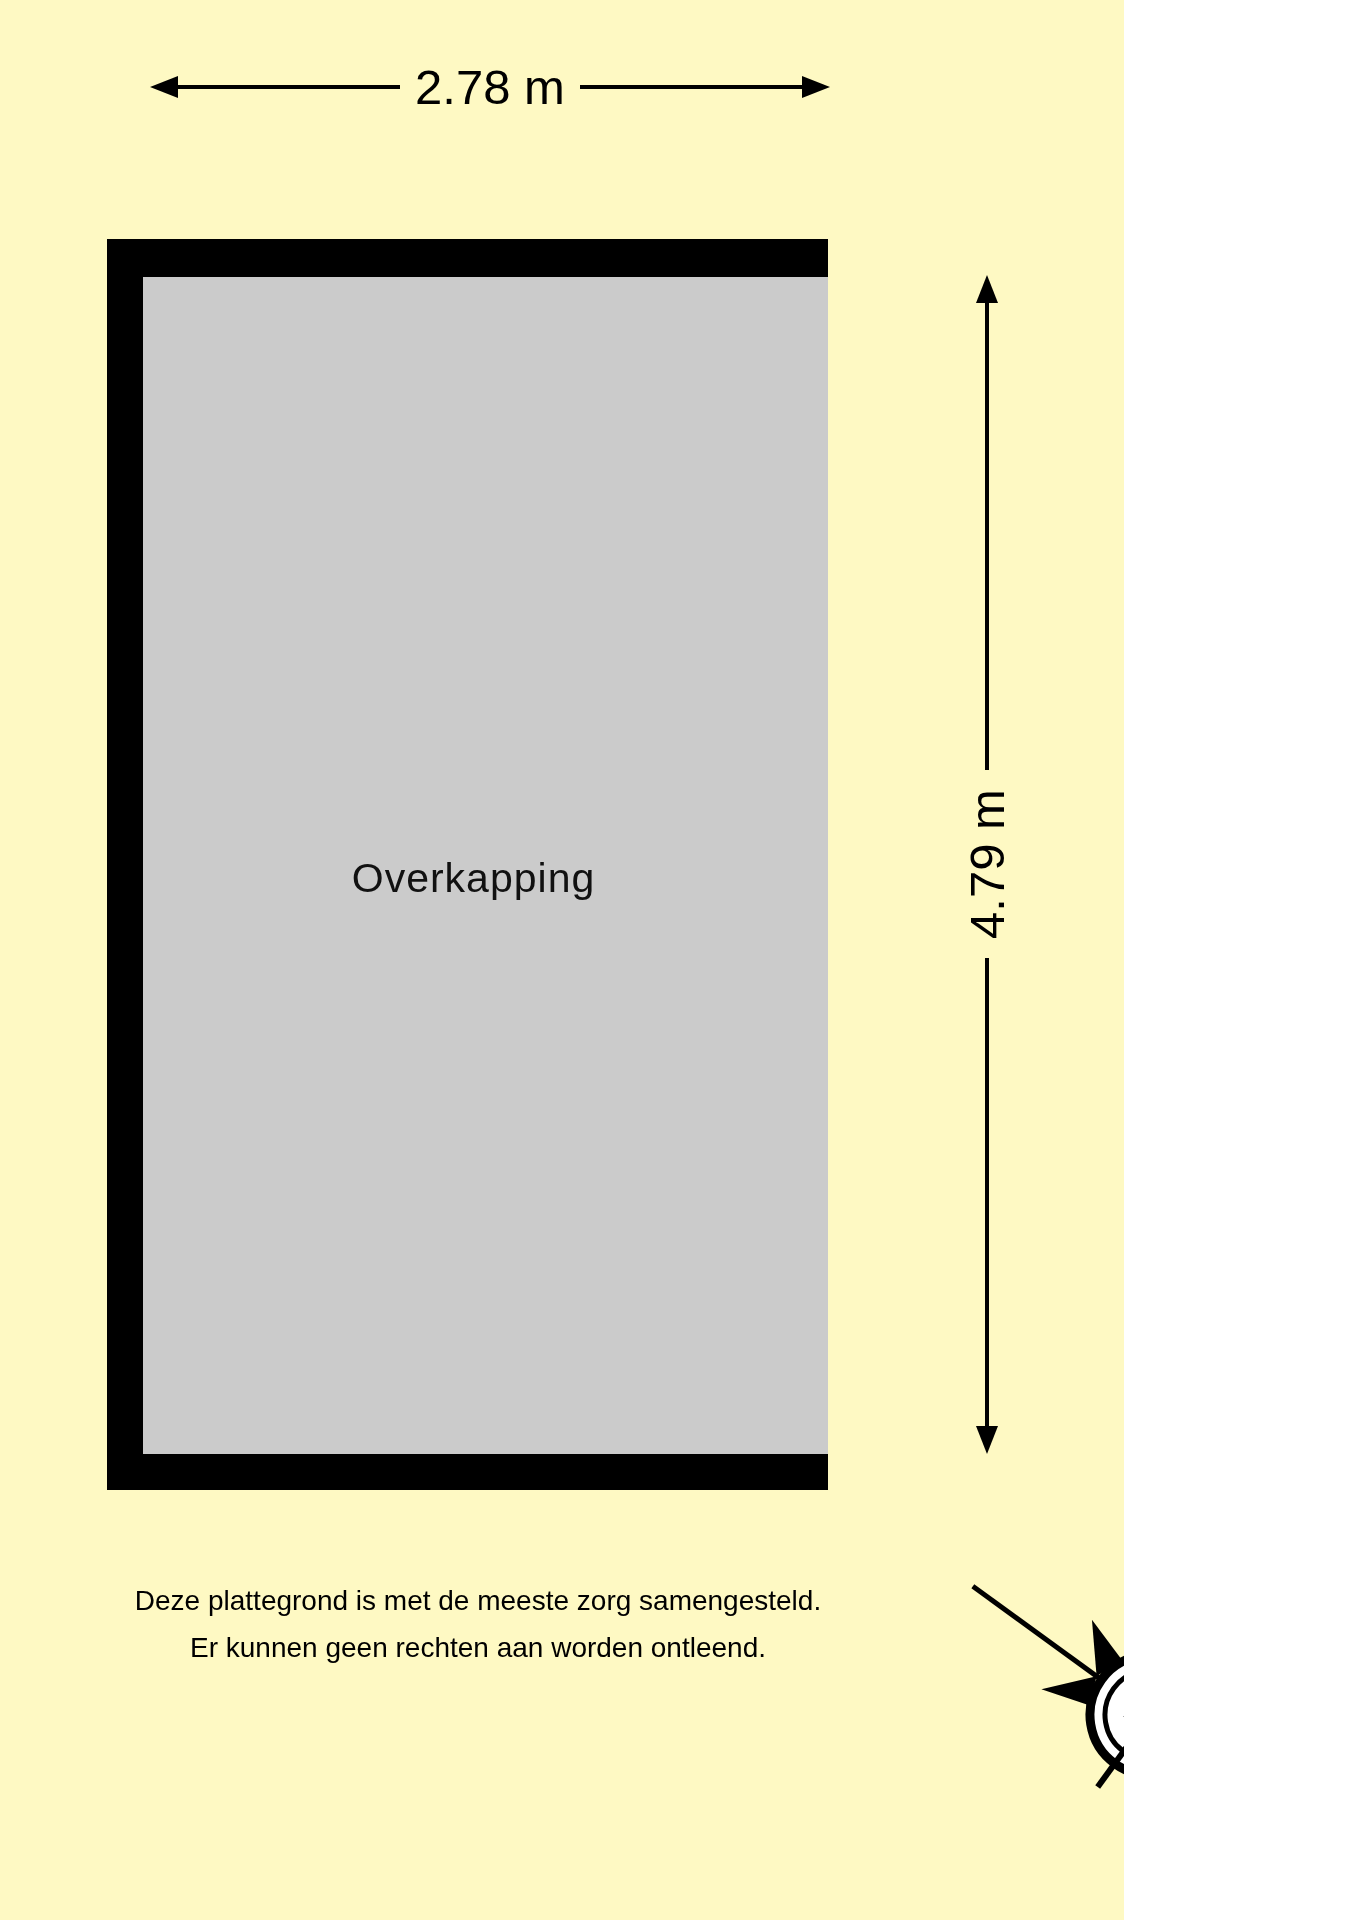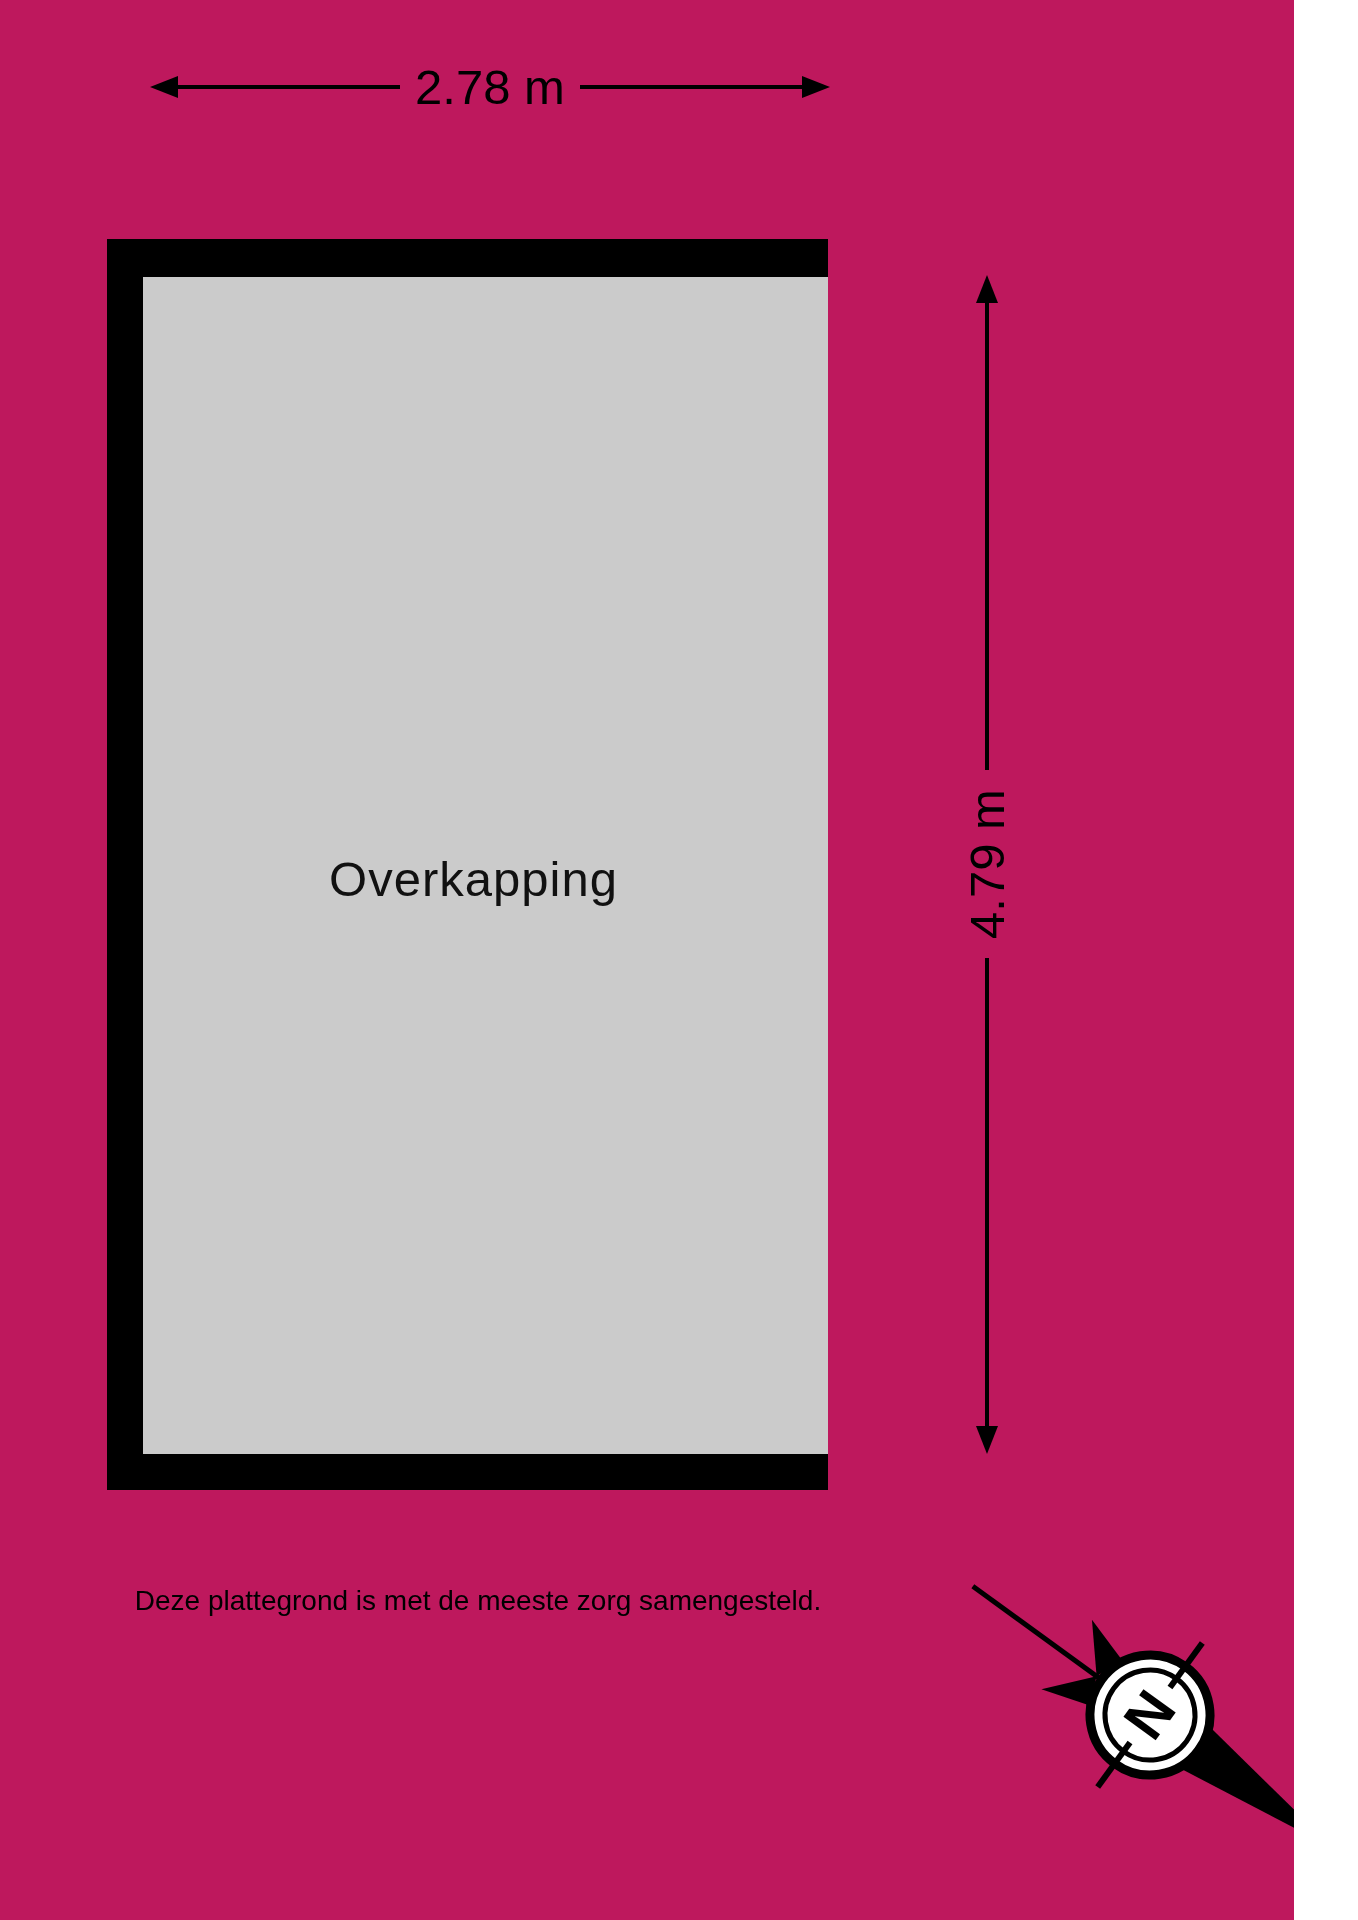--- a/index.html
+++ b/index.html
@@ -3,23 +3,23 @@
 <meta charset="utf-8">
 <style>
   html, body {
     margin: 0;
     padding: 0;
     background: #ffffff;
     font-family: "Liberation Sans", sans-serif;
   }
   .canvas {
     position: relative;
-    width: 1294px;
+    width: 1124px;
     height: 1920px;
-    background: #be185d;
+    background: #fef9c3;
     overflow: hidden;
   }
 
   
   .dim-top {
     position: absolute;
     left: 150px;
     top: 57px;
     width: 680px;
     height: 60px;
@@ -42,21 +42,21 @@
     bottom: 36px;
     background: #cbcbcb;
     display: flex;
     align-items: center;
     justify-content: center;
   }
   .room-label {
     position: relative;
     left: -12px;
     top: 13px;
-    font-size: 49px;
+    font-size: 41px;
     letter-spacing: 1px;
     color: #111111;
     white-space: nowrap;
   }
 
   
   .dim-right {
     position: absolute;
     left: 960px;
     top: 275px;
@@ -119,20 +119,21 @@
   <svg class="dim-right" viewBox="0 0 54 1179">
     <polygon points="27,0 16,28 38,28" fill="#000000"></polygon>
     <line x1="27" y1="28" x2="27" y2="495" stroke="#000000" stroke-width="4"></line>
     <text class="dim-label" x="0" y="0" transform="translate(27 589) rotate(-90)" text-anchor="middle" dominant-baseline="central">4.79 m</text>
     <line x1="27" y1="683" x2="27" y2="1151" stroke="#000000" stroke-width="4"></line>
     <polygon points="27,1179 16,1151 38,1151" fill="#000000"></polygon>
   </svg>
 
   <div class="disclaimer">
     <div>Deze plattegrond is met de meeste zorg samengesteld.</div>
+    <div>Er kunnen geen rechten aan worden ontleend.</div>
   </div>
 
   <svg class="compass" viewBox="940 1555 420 320">
     <g transform="rotate(36 1150 1715)">
       <line x1="931" y1="1715" x2="1150" y2="1715" stroke="#000000" stroke-width="5"></line>
       <polygon points="1047,1672 1095,1687 1084,1715" fill="#000000"></polygon>
       <polygon points="1047,1758 1095,1743 1084,1715" fill="#000000"></polygon>
       <polygon points="1195,1688 1377,1715 1195,1742" fill="#000000"></polygon>
       <circle cx="1150" cy="1715" r="60" fill="#ffffff" stroke="#000000" stroke-width="9"></circle>
       <circle cx="1150" cy="1715" r="45" fill="none" stroke="#000000" stroke-width="5"></circle>

